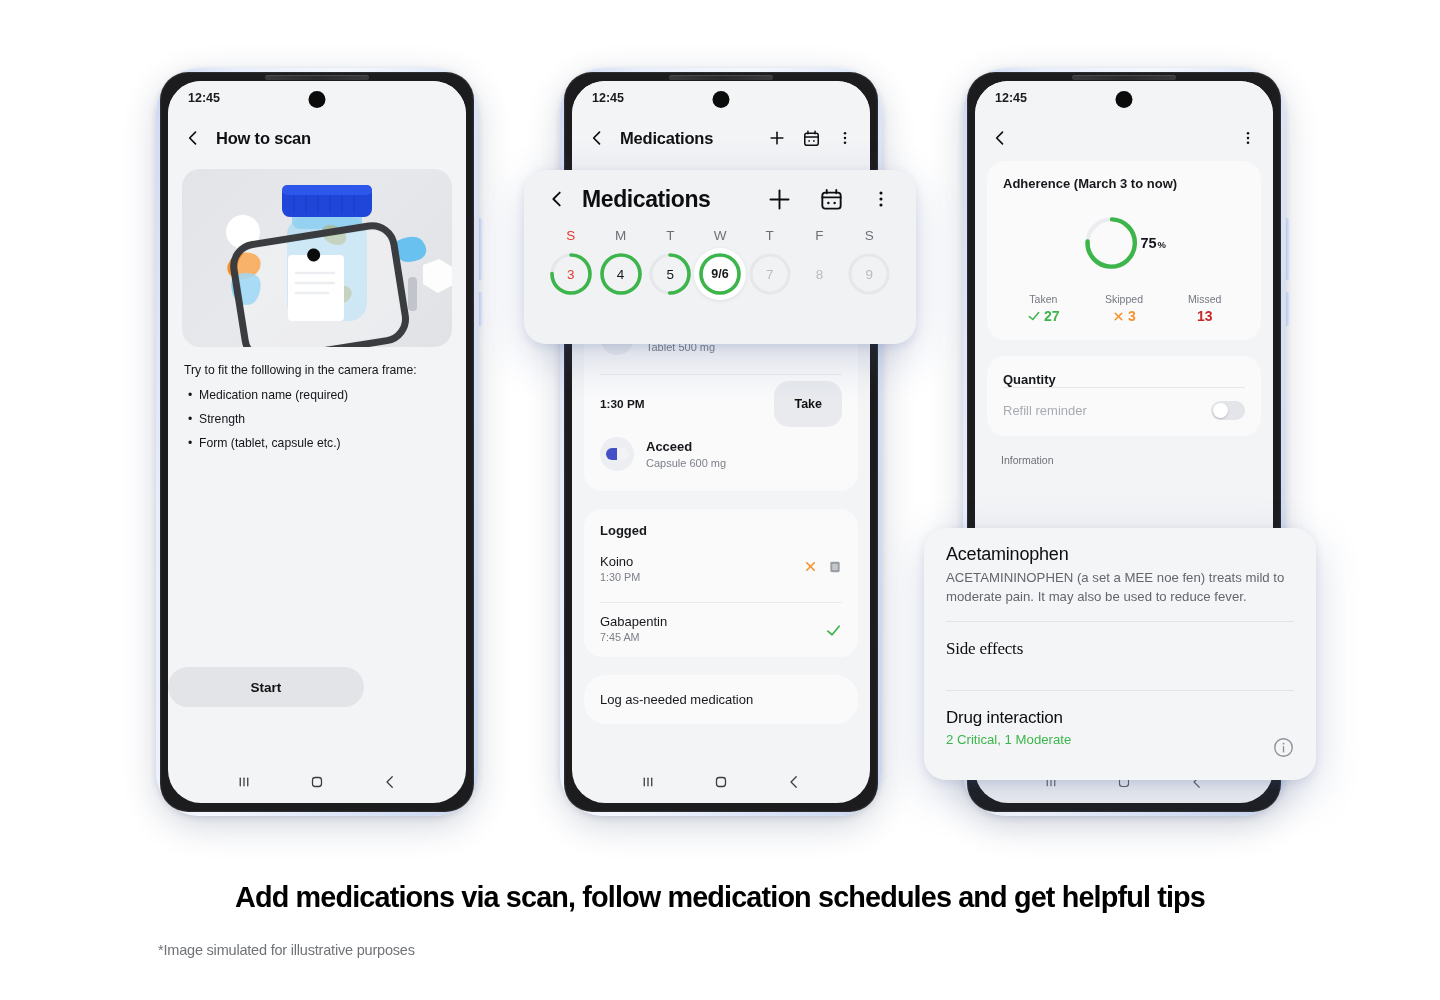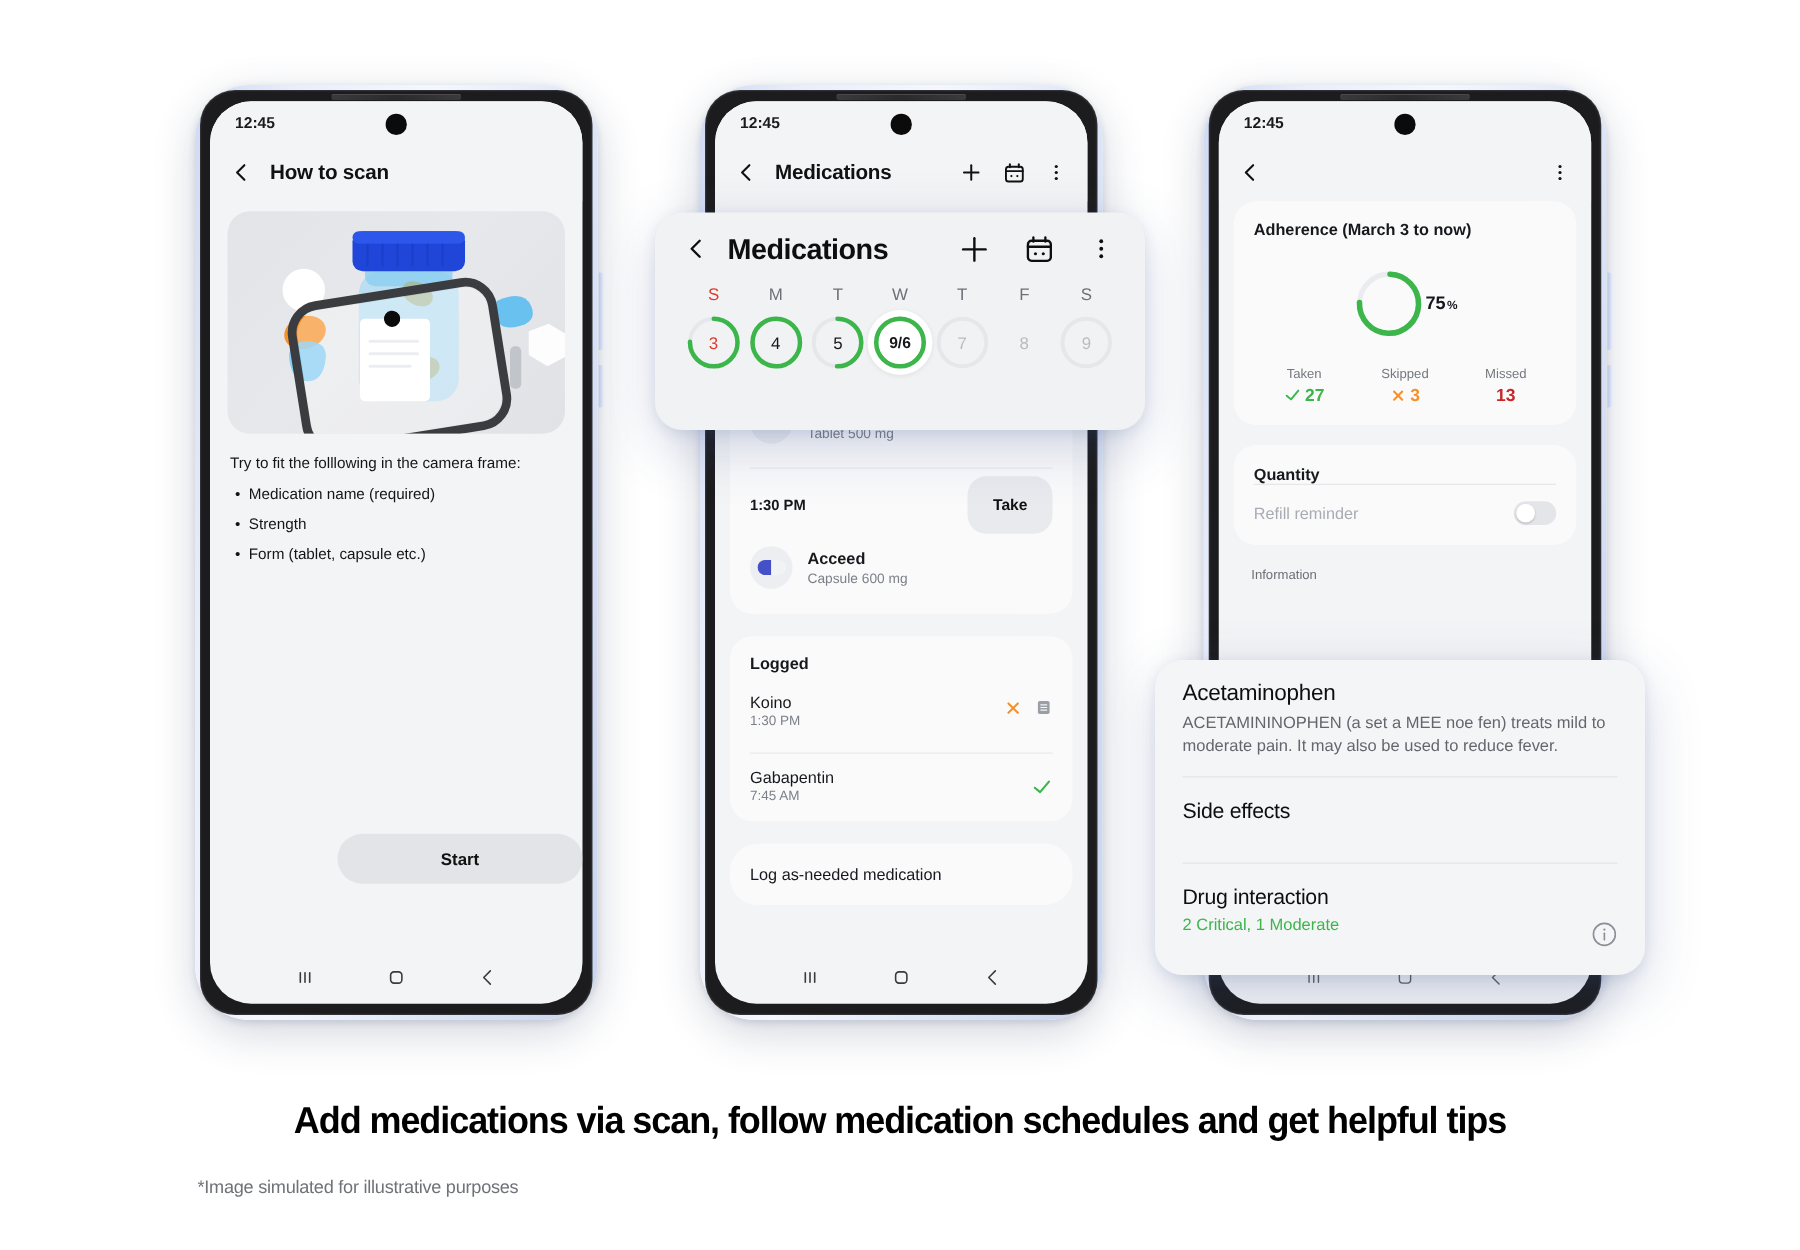--- a/index.html
+++ b/index.html
@@ -80,21 +80,21 @@
   
   #phone1 { left: 156px; top: 68px; width: 322px; height: 748px; }
   .hero {
     margin: 8px 14px 0 14px; height: 178px; border-radius: 18px;
     background: linear-gradient(135deg,#e3e4e7 0%,#e7e8eb 45%,#e1e2e6 100%);
     position: relative; overflow: hidden;
   }
   .body-txt { padding: 16px 16px 0 16px; }
   .body-lead { font-size: 12.2px; color: #141519; margin-bottom: 11px; }
   .bullet { font-size: 12.2px; color: #141519; margin-bottom: 10px; padding-left: 4px;}
-  .start-wrap { position:absolute; left:0; right:0; bottom: 96px; display:flex; justify-content:flex-end;}
+  .start-wrap { position:absolute; left:0; right:0; bottom: 96px; display:flex; justify-content:flex-start;}
   .start-btn {
     width: 196px; height: 40px; border-radius: 20px; border: none;
     background: #e3e4e8; color: #111; font-size: 13.5px; font-weight: 700;
     font-family: "Liberation Sans", sans-serif; cursor: pointer;
   }
 
   
   #phone2 { left: 560px; top: 68px; width: 322px; height: 748px; }
   .card { background: #fafafb; border-radius: 18px; margin: 0 12px 12px 12px; }
   .med-row { display: flex; align-items: center; gap: 12px; padding: 10px 16px; }
@@ -176,21 +176,21 @@
   
   #infocard {
     position: absolute; left: 924px; top: 528px; width: 392px; height: 252px;
     background: #f4f5f7; border-radius: 22px;
     box-shadow: 0 14px 44px rgba(60,80,140,0.22), 0 3px 10px rgba(60,80,140,0.12);
     z-index: 50; padding: 16px 22px 0 22px;
   }
   .ic-title { font-size: 18px; color:#0d0e11; letter-spacing:-.2px;}
   .ic-body { font-size: 13.2px; color:#63666d; line-height: 1.47; margin-top: 3px;}
   .ic-div { height:1px; background:#e3e4e7; margin: 14px 0 0 0;}
-  .ic-h2 { font-size: 17px; color:#0d0e11; padding: 17px 0 17px 0; letter-spacing:-.2px;}
+  .ic-h2 { font-size: 17px; color:#0d0e11; padding: 17px 0 17px 0; letter-spacing:-.2px;font-family:Liberation Serif, serif;}
   .ic-h3 { font-size: 17px; color:#0d0e11; padding: 17px 0 0 0; letter-spacing:-.2px;}
   .ic-green { font-size: 13.2px; color:#3cb54a; margin-top: 4px;}
   .ic-i { position:absolute; right: 22px; bottom: 22px; width:21px; height:21px;}
 
   
   .caption {
     position: absolute; left: 0; right: 0; top: 880px; text-align: center;
     font-size: 30px; font-weight: 700; color: #000;
     letter-spacing: -0.9px;
     font-family: "Liberation Sans", sans-serif;

